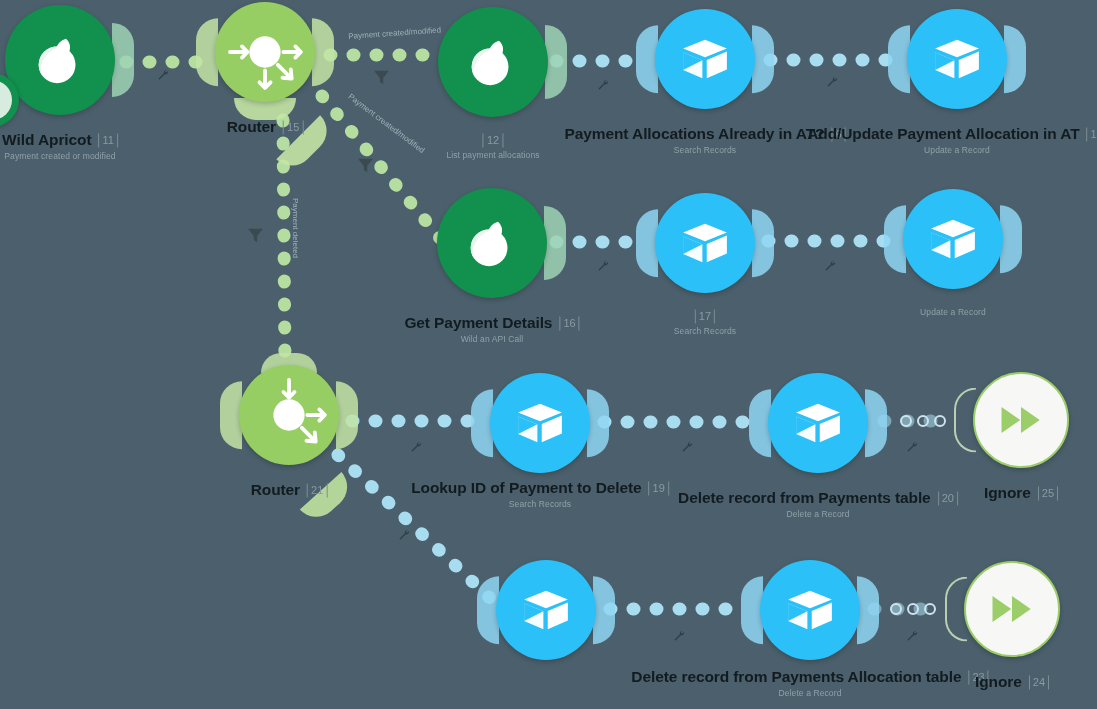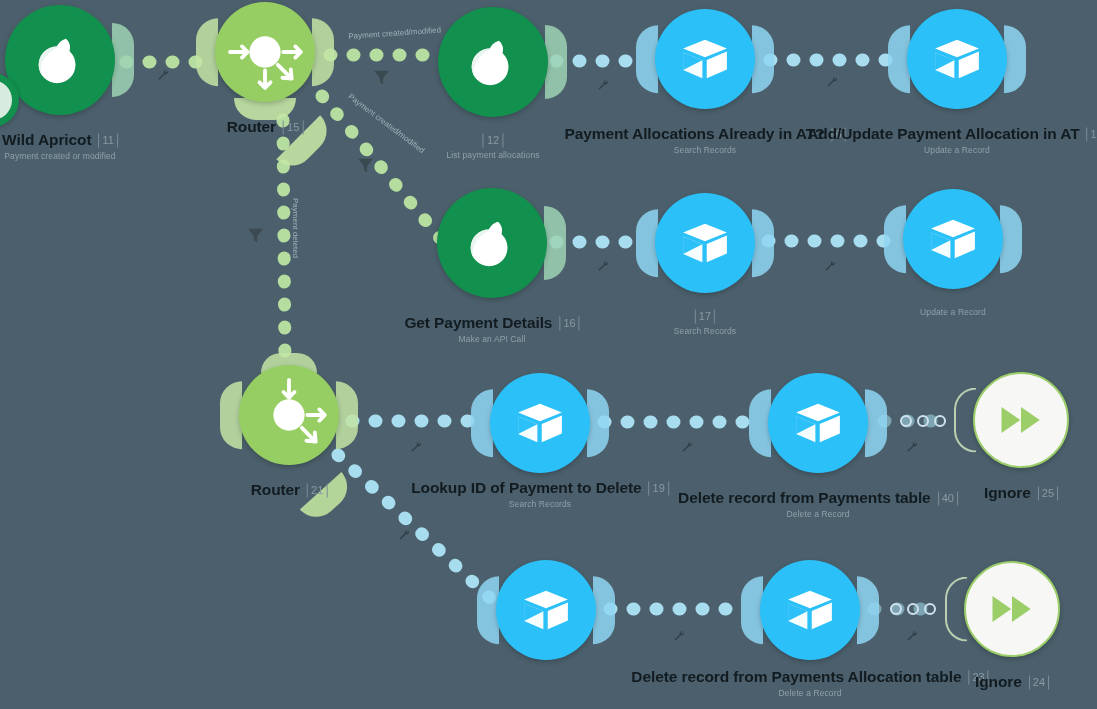--- a/index.html
+++ b/index.html
@@ -305,21 +305,21 @@
     <path d="M29 18c-10.5 0-19 8.5-19 19 0 4 1.2 7.6 3.3 10.6C11 43.6 12 33 20 25.4c3-2.9 6.4-5 9.9-6.4-0.3 0-0.6 0-0.9 0z" fill="#e9f5ee"></path>
     <path d="M38 10c-5 1.6-8.8 5.4-10.2 10.4 5.2-0.6 10 1.2 12.9 4.8 3.1-5.4 1.8-11.9-2.7-15.2z" fill="#ffffff"></path>
   </svg>
           </span>
         </div>
         <div class="label" style="left: 0px; top: 71px;">
           <div class="title-row">
             <span class="title">Get Payment Details</span>
             <span class="idx">16</span>
           </div>
-          <div class="sub">Make an API Call</div>
+          <div class="sub">Wild an API Call</div>
         </div>
       </div>
       <div class="node" style="left: 705px; top: 243px;">
         <div class="nub nub-right" style="width: 22px; height: 67.5px; left: 47px; background: rgb(143, 214, 243); opacity: 0.85;"></div>
         <div class="nub nub-left" style="width: 22px; height: 67.5px; left: -69px; background: rgb(143, 214, 243); opacity: 0.85;"></div>
         <div class="bubble sz-mid b-airtable">
           <span>
             <svg class="icon-svg" width="56" height="56" viewBox="0 0 64 64" aria-hidden="true">
     <path d="M32 10 L57 20 L32 30 L7 20 Z" fill="#ffffff"></path>
     <path d="M34 33 L57 23.5 V44 L34 54 Z" fill="#ffffff"></path>
@@ -409,21 +409,21 @@
     <path d="M32 10 L57 20 L32 30 L7 20 Z" fill="#ffffff"></path>
     <path d="M34 33 L57 23.5 V44 L34 54 Z" fill="#ffffff"></path>
     <path d="M7 24.5 L29 33.5 V54 L7 44.5 Z" fill="#ffffff" opacity="0.96"></path>
     <path d="M7 24.5 L29 33.5 L7 44.5 Z" fill="#2bc0f7"></path>
   </svg>
           </span>
         </div>
         <div class="label" style="left: 0px; top: 66px;">
           <div class="title-row">
             <span class="title">Delete record from Payments table</span>
-            <span class="idx">40</span>
+            <span class="idx">20</span>
           </div>
           <div class="sub">Delete a Record</div>
         </div>
       </div>
       <div class="node" style="left: 1021px; top: 420px;">
         <div class="nub nub-left" style="width: 22px; height: 64.8px; left: -67px; background: transparent; border-top: 2px solid rgb(207, 227, 189); border-right: none; border-bottom: 2px solid rgb(207, 227, 189); border-left: 2px solid rgb(207, 227, 189); border-image: initial; box-sizing: border-box; opacity: 0.85;"></div>
         <div class="bubble sz-sm b-ignore">
           <span>
             <svg class="icon-svg" width="52" height="52" viewBox="0 0 64 64" aria-hidden="true">
     <path d="M8 16 L31 32 L8 48 Z" fill="#9bcd68"></path>

